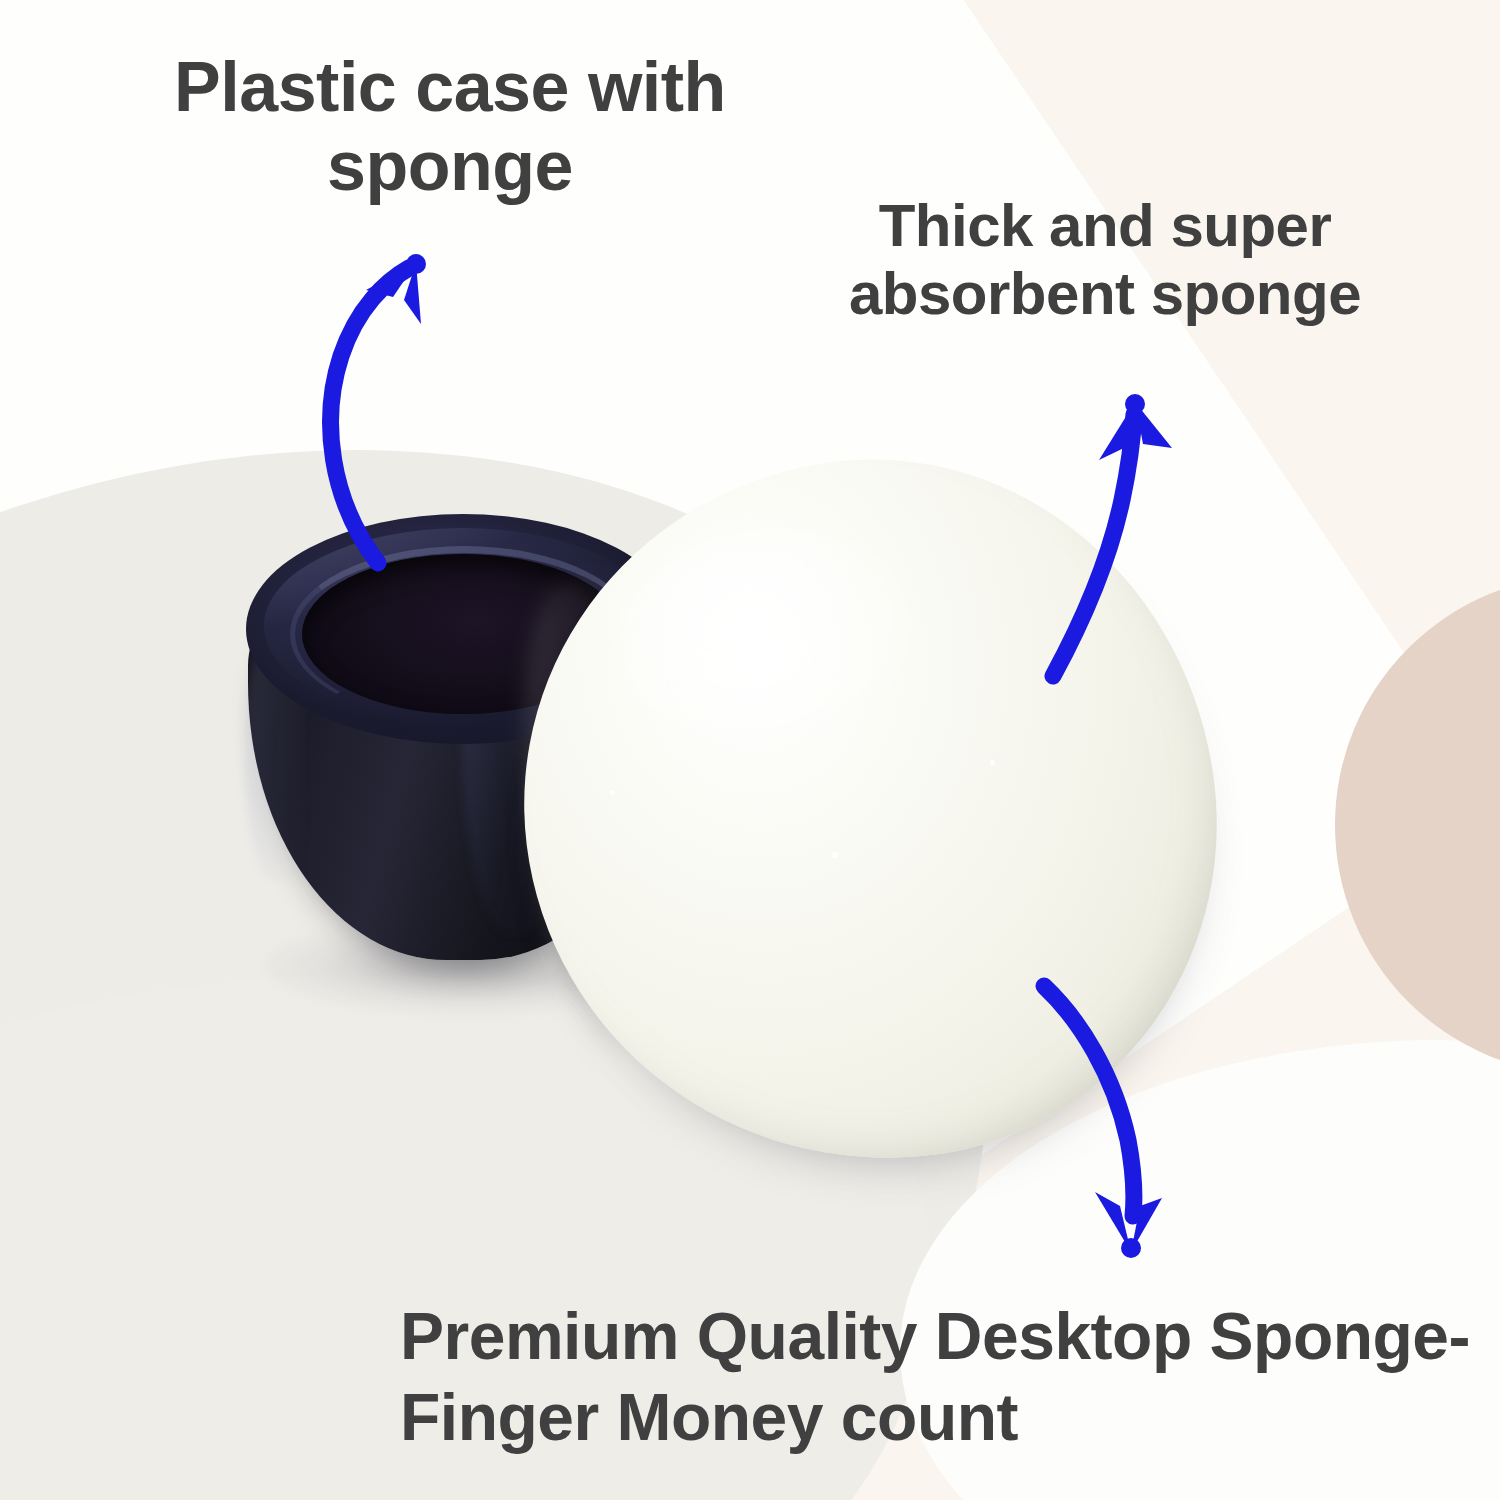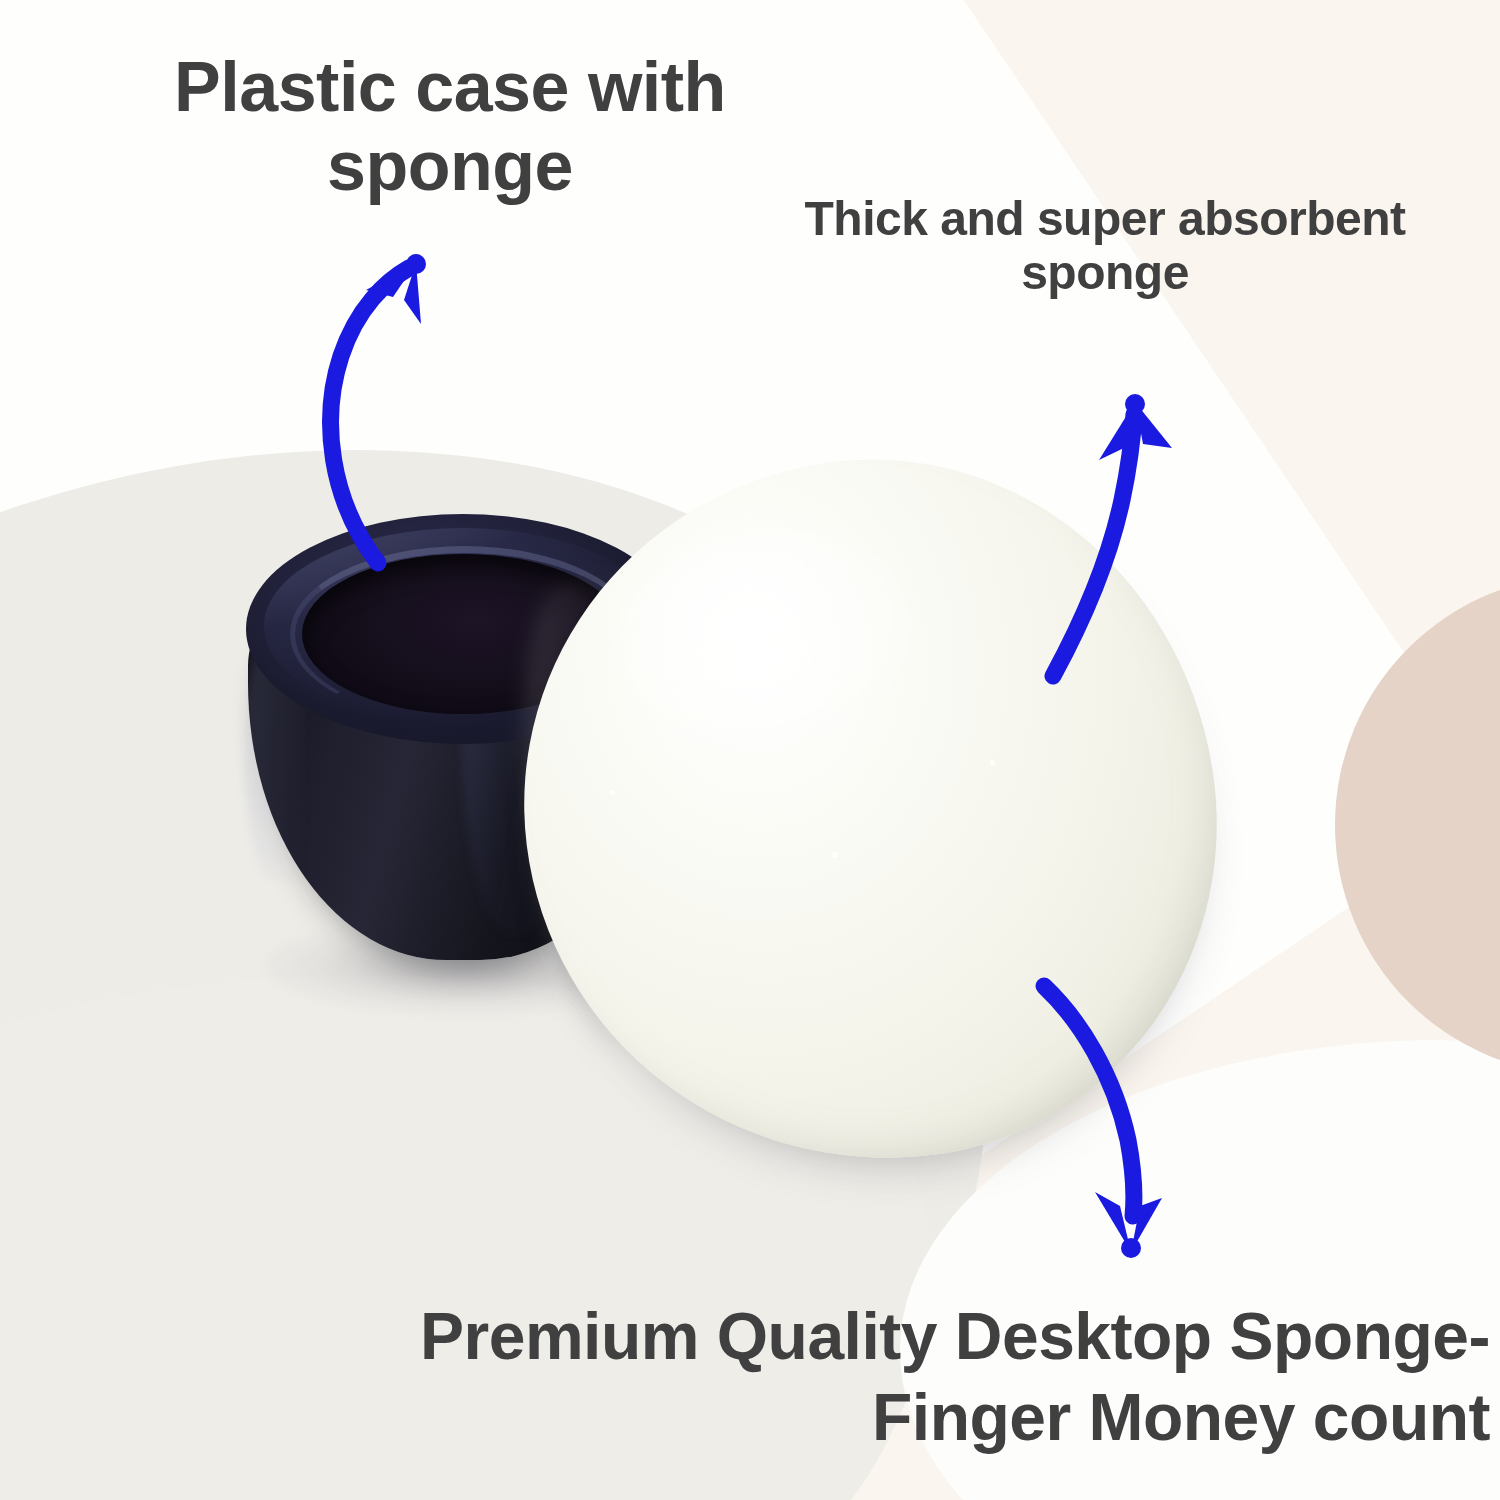--- a/index.html
+++ b/index.html
@@ -121,22 +121,22 @@
 
   
   .arrows{position:absolute;inset:0;pointer-events:none;}
 
   
   .label{
     position:absolute;color:#404040;font-weight:700;
     letter-spacing:-0.5px;line-height:1.13;
   }
   #label-case{left:90px;top:48px;width:720px;text-align:center;font-size:70px;}
-  #label-sponge{left:740px;top:192px;width:730px;text-align:center;font-size:48px;}
-  #label-caption{left:400px;top:1296px;width:1090px;text-align:right;font-size:66px;line-height:1.22;}
+  #label-sponge{left:740px;top:192px;width:730px;text-align:center;font-size:60px;}
+  #label-caption{left:400px;top:1296px;width:1090px;text-align:left;font-size:66px;line-height:1.22;}
 </style>
 </head>
 <body>
 
 <div id="stage">
 
   <div class="bg-layer">
     <div class="bg-cream"></div>
     <div class="bg-cream-tr"></div>
     <div class="bg-white-diag"></div>

